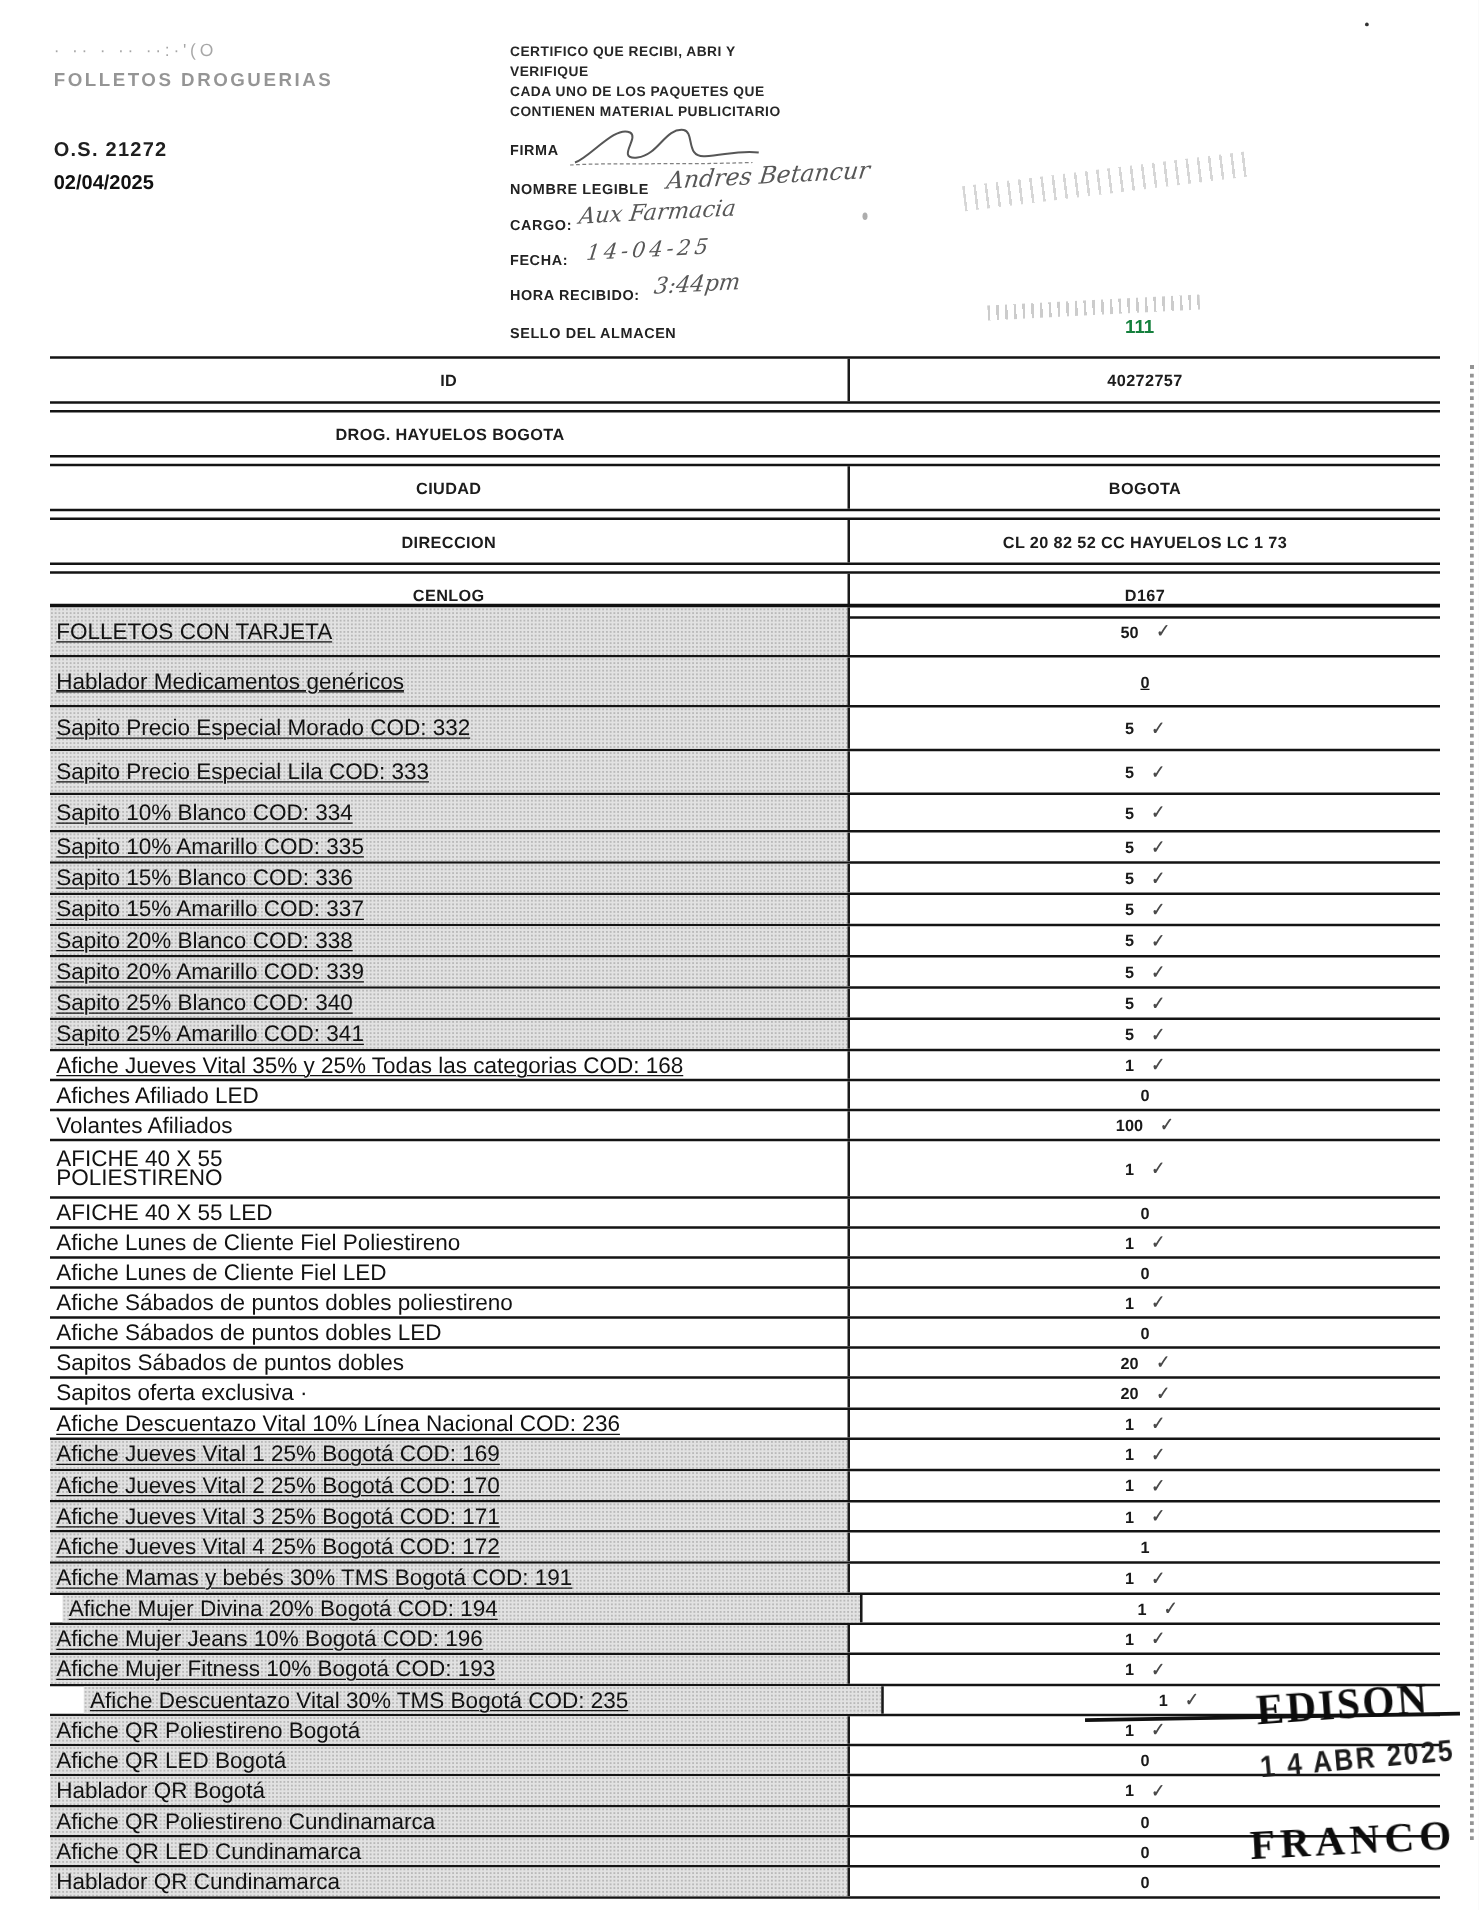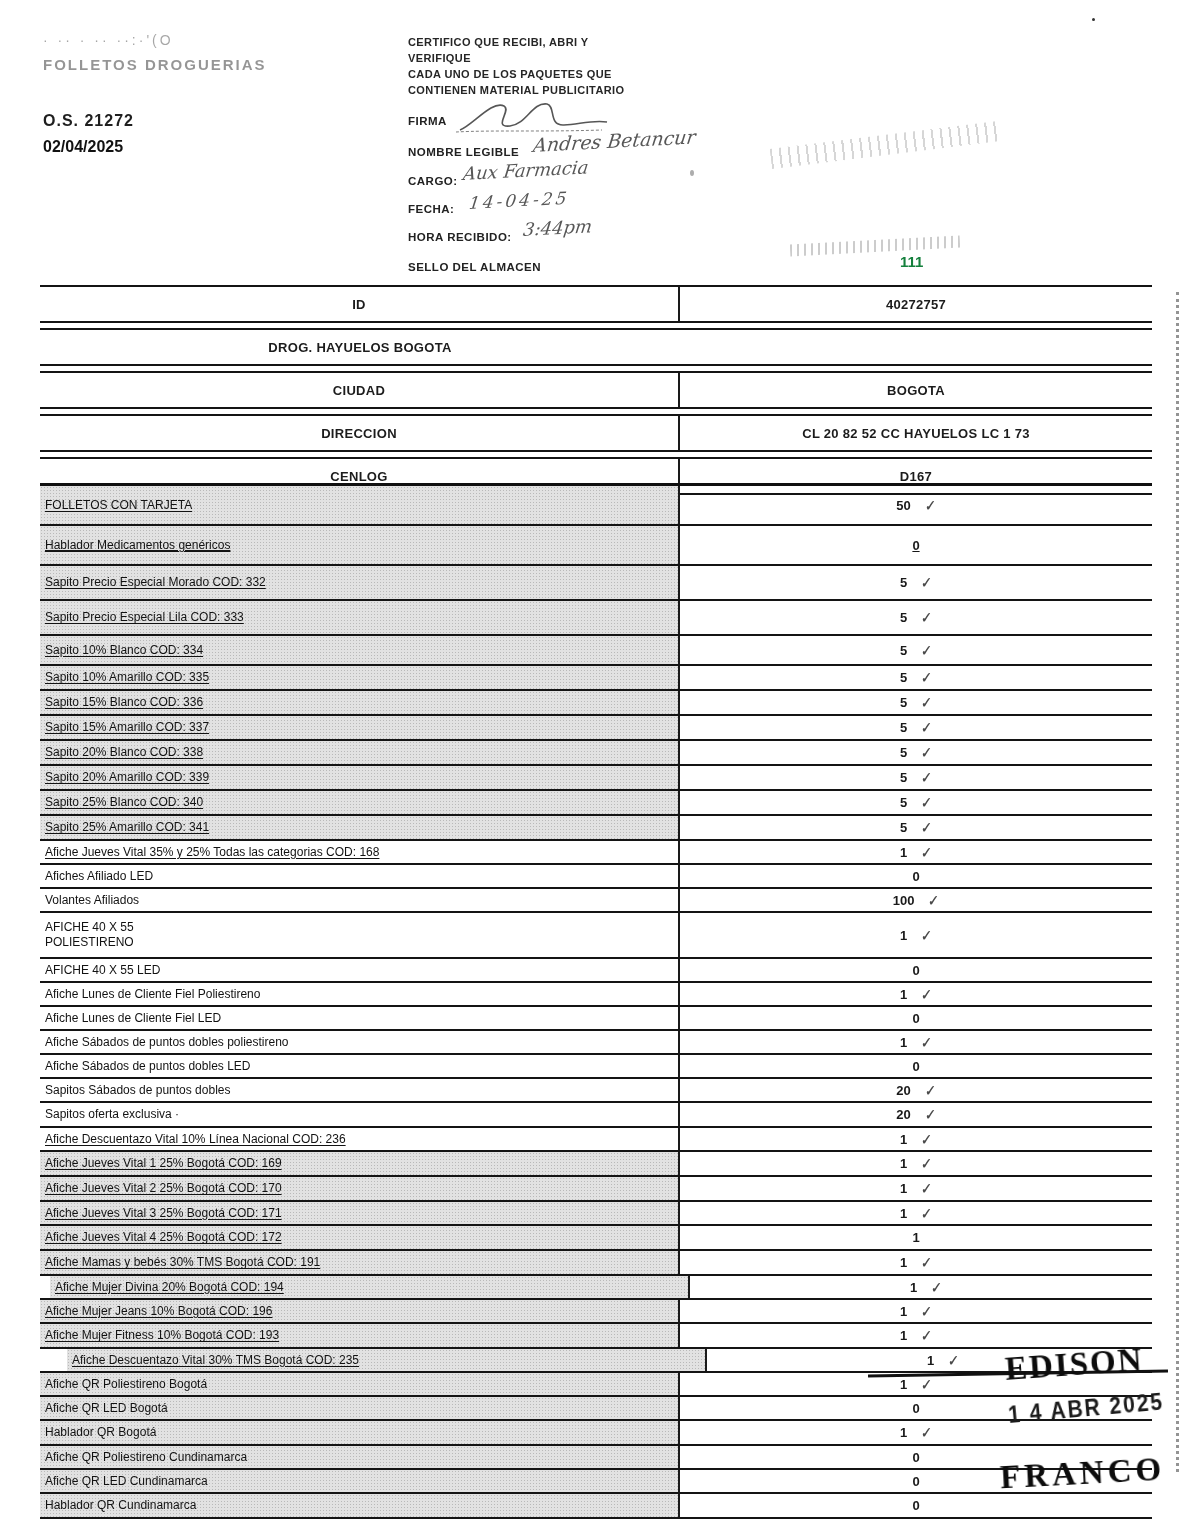--- a/index.html
+++ b/index.html
@@ -33,21 +33,21 @@
   
   .info-table{position:absolute;left:40px;top:285px;width:1112px;}
   .info-row{display:grid;grid-template-columns:640px 472px;height:34px;margin-bottom:5px;
             border-top:2px solid #141414;border-bottom:2px solid #141414;}
   .info-cell{display:flex;align-items:center;justify-content:center;font-size:13px;
              font-weight:700;letter-spacing:.3px;color:#1c1c1c;filter:blur(.15px);}
   .info-cell.l{border-right:2px solid #1a1a1a;}
   
   .items-table{position:absolute;left:40px;top:483px;width:1112px;border-top:3px solid #101010;}
   .item-row{display:grid;grid-template-columns:640px 472px;border-bottom:2px solid #141414;}
-  .item-label{font-size:12px;color:#121212;padding:0 0 0 5px;display:flex;
+  .item-label{font-size:18px;color:#121212;padding:0 0 0 5px;display:flex;
               flex-direction:column;justify-content:center;border-right:2px solid #1a1a1a;
               filter:blur(.15px);}
   .item-label span{line-height:15px;}
   .item-row.shaded .item-label{background:#e2e2e2;
       background-image:radial-gradient(rgba(40,40,40,.22) .6px,transparent .9px);
       background-size:3px 3px;}
   .item-label.u span{text-decoration:underline;text-underline-offset:2px;
       text-decoration-thickness:1px;}
   .item-value{display:flex;align-items:center;justify-content:center;font-size:13px;
               font-weight:700;color:#1a1a1a;filter:blur(.1px);}

